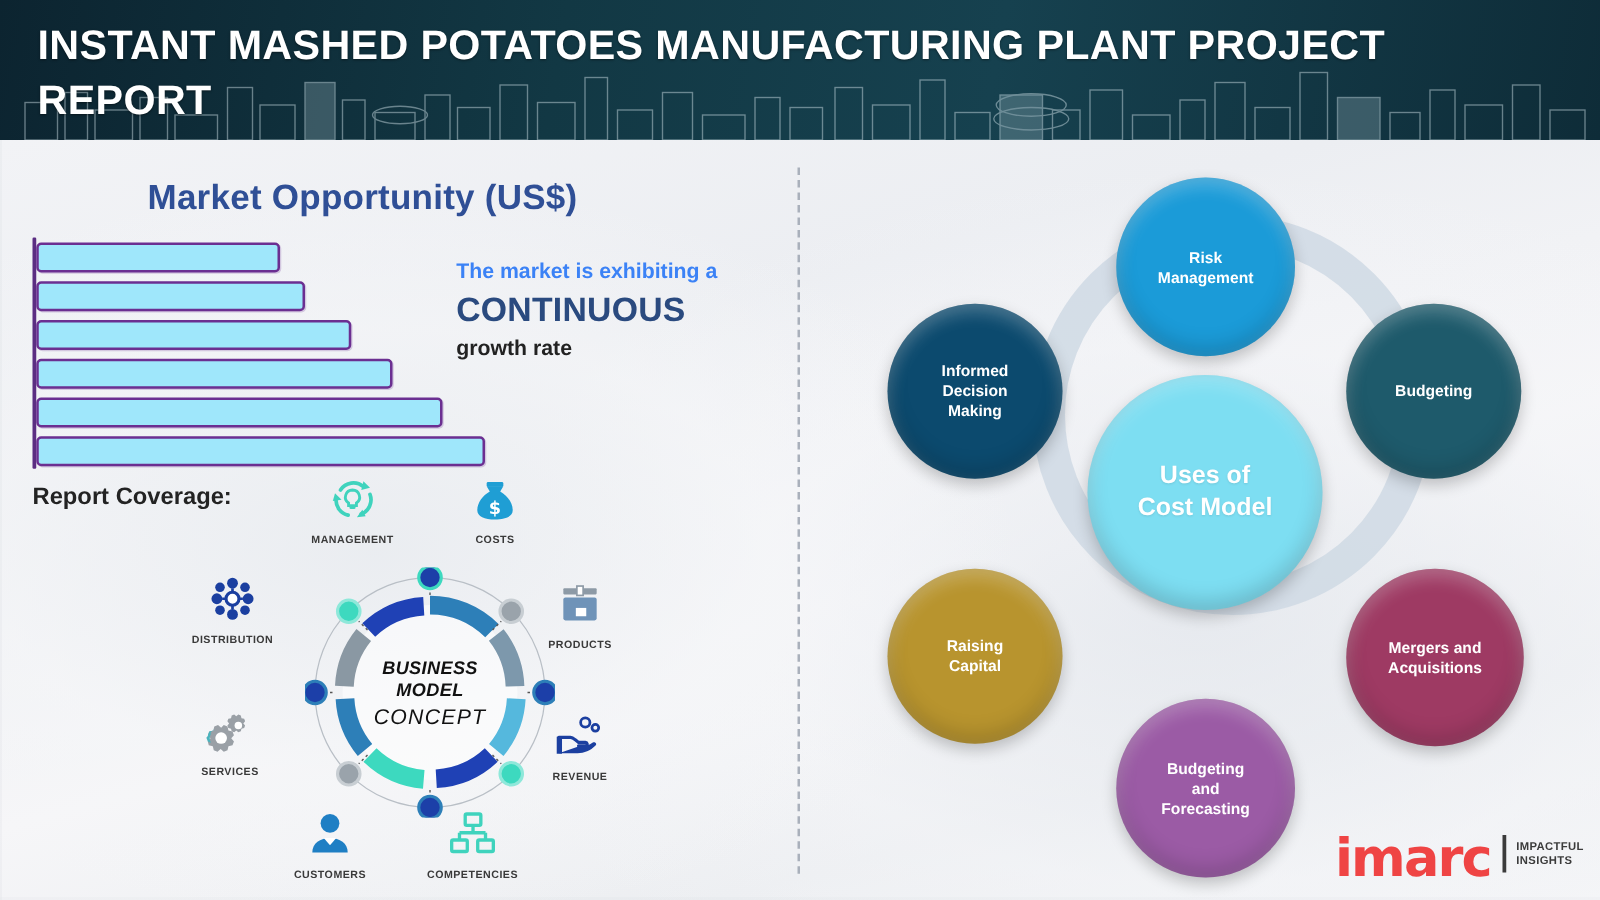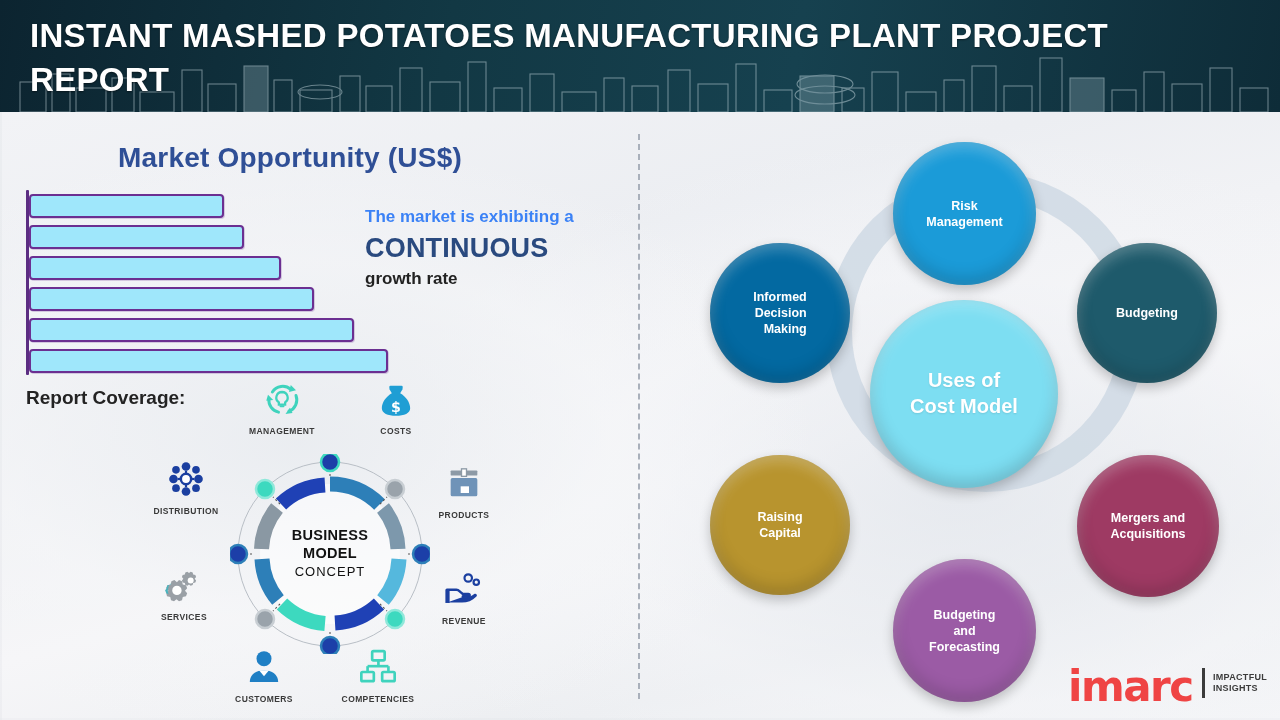--- a/index.html
+++ b/index.html
@@ -75,26 +75,26 @@
   }
 
   
   .bm { position: absolute; left: 120px; top: 260px; width: 420px; height: 340px; }
   .bm-icon { position: absolute; width: 96px; text-align: center; }
   .bm-icon .glyph { height: 46px; display: flex; align-items: center; justify-content: center; }
   .bm-icon .cap {
     margin-top: 4px; font-size: 8.5px; font-weight: bold; color: #3a3a3a;
     letter-spacing: .4px; line-height: 11px;
   }
-  .bm-center { position: absolute; left: 110px; top: 82px; width: 200px; height: 200px; }
+  .bm-center { position: absolute; left: 124px; top: 82px; width: 200px; height: 200px; font-style: italic; }
   .bm-center .txt {
     position: absolute; left: 0; right: 0; top: 72px; text-align: center;
   }
   .bm-center .t1 { font-size: 14.5px; font-weight: bold; color: #111; line-height: 18px; letter-spacing: .3px; }
-  .bm-center .t2 { font-size: 13px; color: #111; letter-spacing: 1px; margin-top: 2px; }
+  .bm-center .t2 { font-size: 17px; color: #111; letter-spacing: 1px; margin-top: 2px; }
 
   
   .right-panel { position: absolute; left: 638px; top: 112px; width: 642px; height: 608px; }
   .ring {
     position: absolute; left: 188px; top: 60px; width: 320px; height: 320px;
     border: 26px solid #cfd9e4; border-radius: 50%; opacity: .85;
   }
   .node {
     position: absolute; border-radius: 50%; display: flex;
     align-items: center; justify-content: center; text-align: center;
@@ -415,21 +415,21 @@
       </div>
     </div>
 
     <div class="node sat" style="left:72px; top:343px; width:140px; height:140px; background:#b8942e;">
       <div>
         <div>Raising</div>
         <div>Capital</div>
       </div>
     </div>
 
-    <div class="node sat" style="left:72px; top:131px; width:140px; height:140px; background:#0369a1;text-align:right;">
+    <div class="node sat" style="left:72px; top:131px; width:140px; height:140px; background:#0c4a6e;">
       <div>
         <div>Informed</div>
         <div>Decision</div>
         <div>Making</div>
       </div>
     </div>
   </div>
 
   <div class="logo">
     <div class="word">imarc</div>

